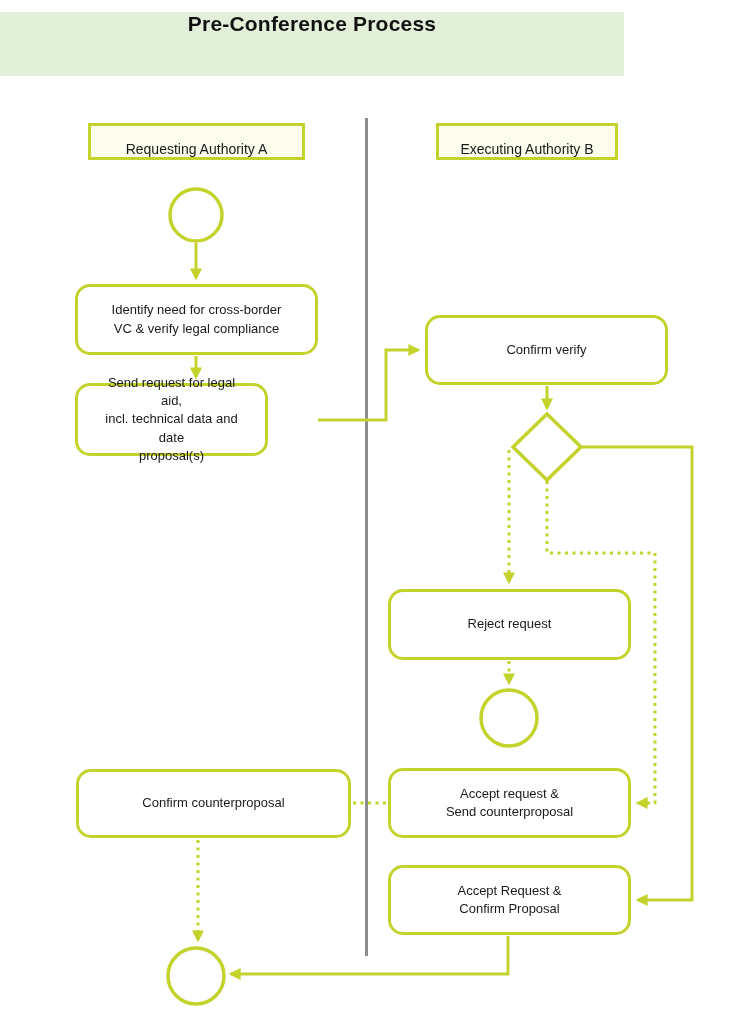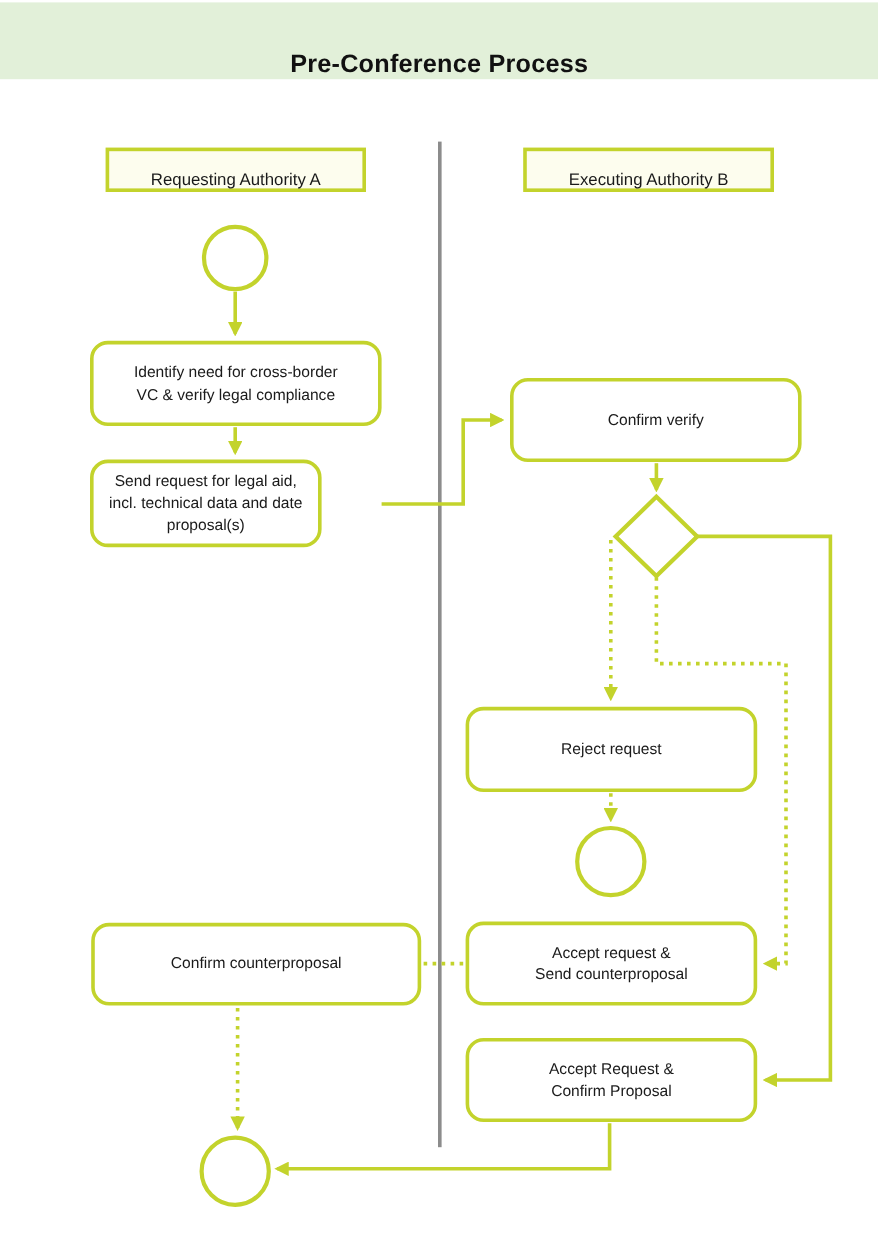--- a/index.html
+++ b/index.html
@@ -13,59 +13,59 @@
   body { background: #fff; font-family: "Liberation Sans", sans-serif; }
   .stage {
     position: relative;
     width: 732px;
     height: 1033px;
     background: #ffffff;
     overflow: hidden;
   }
   .header {
     position: absolute;
-    left: 0; top: 2px;
-    width: 732px; height: 64px;
+    left: 0; top: 12px;
+    width: 624px; height: 64px;
     background: var(--header-bg);
-    display: flex; align-items: flex-end; justify-content: center;
+    display: flex; align-items: flex-start; justify-content: center;
   }
   .header .title {
     font-size: 21px;
     font-weight: bold;
     color: #111;
     letter-spacing: 0.2px;
   }
   .lane-header {
     position: absolute;
     border: 3px solid var(--accent);
     background: var(--lane-fill);
     display: flex; align-items: flex-end; justify-content: center;
     font-size: 14px;
     color: var(--text);
   }
   .lane-a { left: 88px;  top: 123px; width: 217px; height: 37px; }
-  .lane-b { left: 436px; top: 123px; width: 209px; height: 37px; }
+  .lane-b { left: 436px; top: 123px; width: 182px; height: 37px; }
   .divider {
     position: absolute;
     left: 365px; top: 118px;
     width: 3px; height: 838px;
     background: var(--divider);
   }
   .node {
     position: absolute;
     border: 3px solid var(--accent);
     border-radius: 15px;
     background: #fff;
     display: flex; align-items: center; justify-content: center;
     text-align: center;
     font-size: 13px;
     line-height: 1.4;
     color: var(--text);
     white-space: pre-line;
-    padding: 0 8px;
+    padding: 0 20px;
     z-index: 2;
   }
   .n-identify        { left: 75px;  top: 284px; width: 243px; height: 71px; }
   .n-send-request    { left: 75px;  top: 383px; width: 193px; height: 73px; }
   .n-confirm-receipt { left: 425px; top: 315px; width: 243px; height: 70px; }
   .n-reject          { left: 388px; top: 589px; width: 243px; height: 71px; text-align: center; }
   .n-accept-counter  { left: 388px; top: 768px; width: 243px; height: 70px; }
   .n-confirm-counter { left: 76px;  top: 769px; width: 275px; height: 69px; }
   .n-accept-confirm  { left: 388px; top: 865px; width: 243px; height: 70px; }
   svg.wires {

